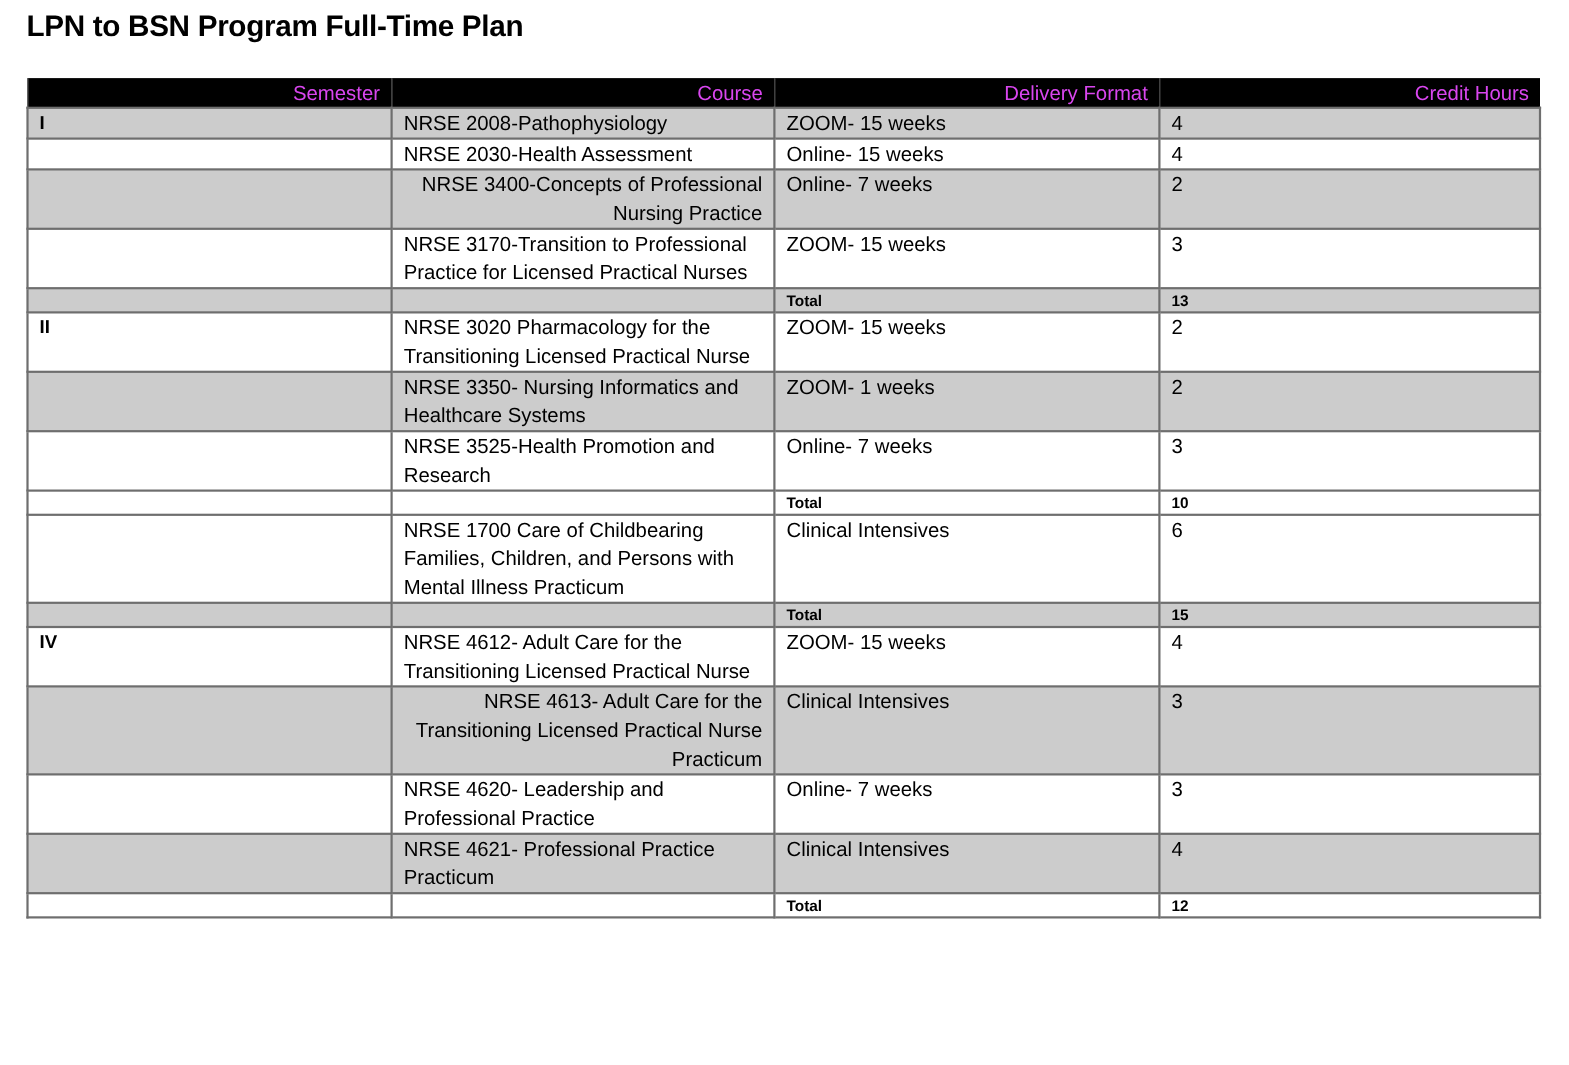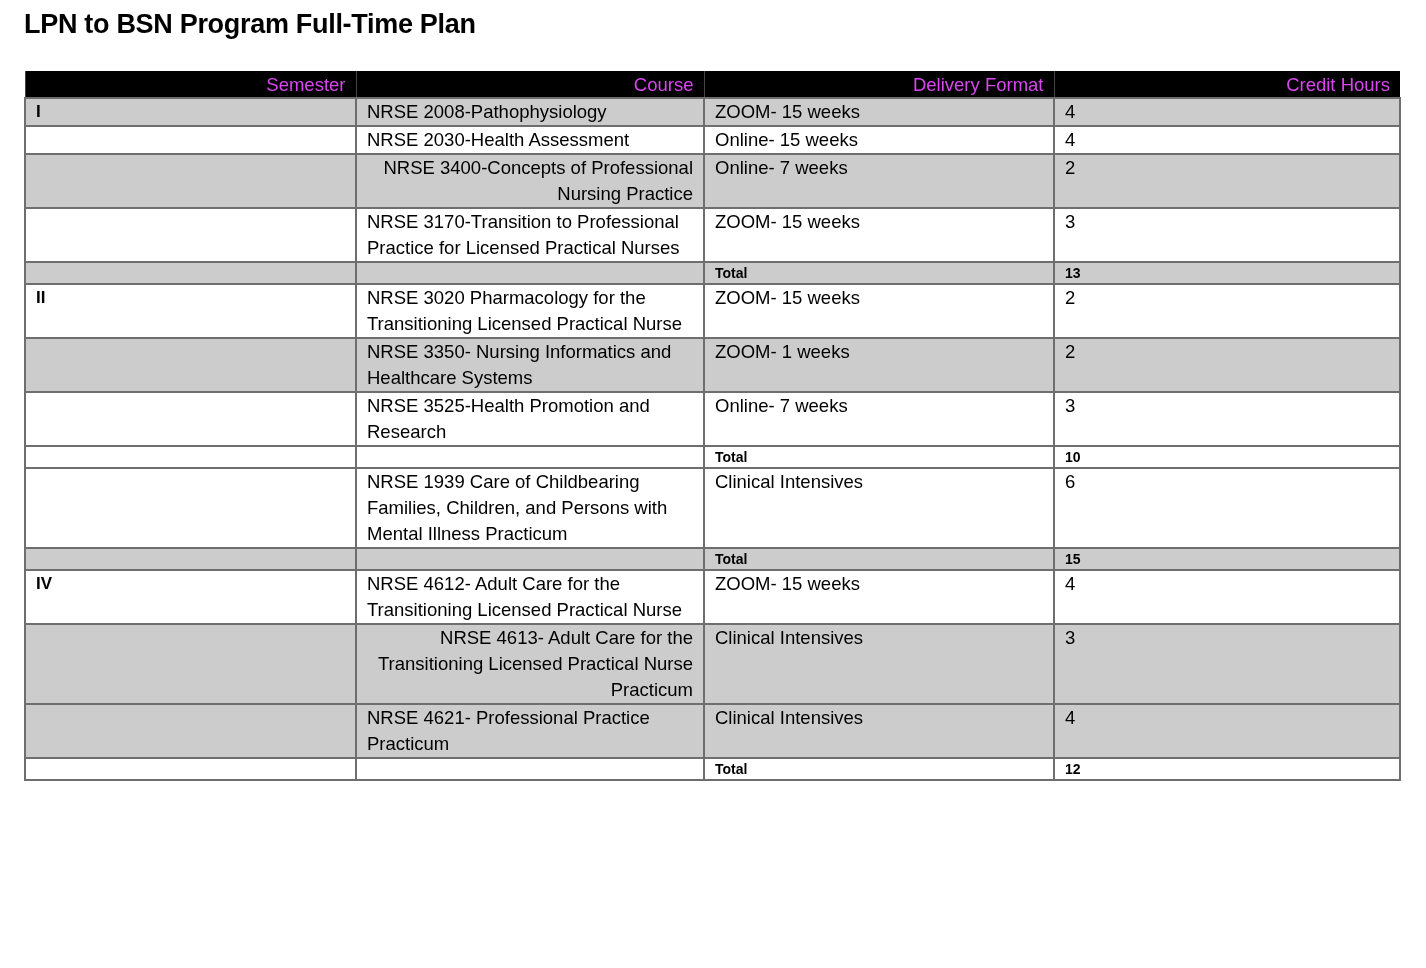--- a/index.html
+++ b/index.html
@@ -93,21 +93,21 @@
         <td style="height: 50px;">3</td>
       </tr>
       <tr class="white total">
         <td class="sem" style="height: 19px;"></td>
         <td style="height: 19px;"></td>
         <td style="height: 19px;">Total</td>
         <td style="height: 19px;">10</td>
       </tr>
       <tr class="white">
         <td class="sem" style="height: 76px;"></td>
-        <td style="height: 76px;">NRSE 1939 Care of Childbearing Families, Children, and Persons with Mental Illness Practicum</td>
+        <td style="height: 76px;">NRSE 1700 Care of Childbearing Families, Children, and Persons with Mental Illness Practicum</td>
         <td style="height: 76px;">Clinical Intensives</td>
         <td style="height: 76px;">6</td>
       </tr>
       <tr class="shade total">
         <td class="sem" style="height: 19px;"></td>
         <td style="height: 19px;"></td>
         <td style="height: 19px;">Total</td>
         <td style="height: 19px;">15</td>
       </tr>
       <tr class="white">
@@ -115,20 +115,26 @@
         <td style="height: 50px; margin-top: 48px;">NRSE 4612- Adult Care for the Transitioning Licensed Practical Nurse</td>
         <td style="height: 50px;">ZOOM- 15 weeks</td>
         <td style="height: 50px;">4</td>
       </tr>
       <tr class="shade">
         <td class="sem" style="height: 76px;"></td>
         <td style="height: 76px; text-align: right;">NRSE 4613- Adult Care for the Transitioning Licensed Practical Nurse Practicum</td>
         <td style="height: 76px;">Clinical Intensives</td>
         <td style="height: 76px;">3</td>
       </tr>
+      <tr class="white">
+        <td class="sem" style="height: 50px;"></td>
+        <td style="height: 50px;">NRSE 4620- Leadership and Professional Practice</td>
+        <td style="height: 50px;">Online- 7 weeks</td>
+        <td style="height: 50px;">3</td>
+      </tr>
       <tr class="shade">
         <td class="sem" style="height: 50px;"></td>
         <td style="height: 50px;">NRSE 4621- Professional Practice Practicum</td>
         <td style="height: 50px;">Clinical Intensives</td>
         <td style="height: 50px;">4</td>
       </tr>
       <tr class="white total">
         <td class="sem" style="height: 19px;"></td>
         <td style="height: 19px;"></td>
         <td style="height: 19px;">Total</td>

